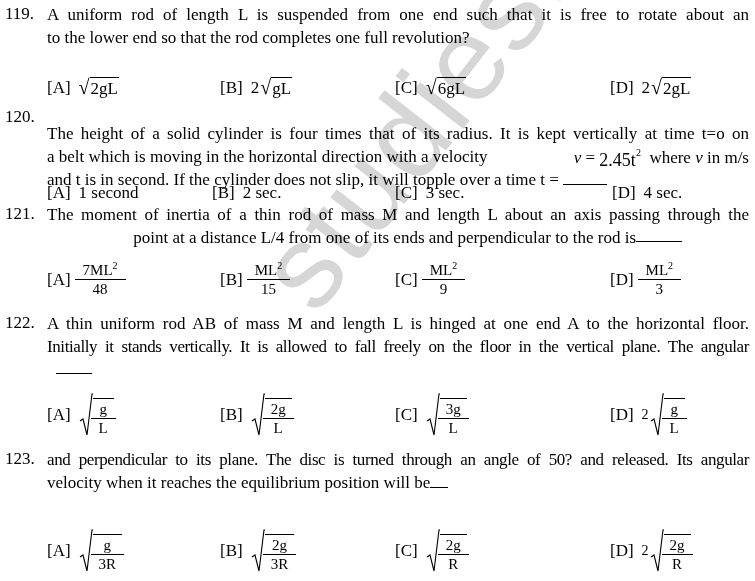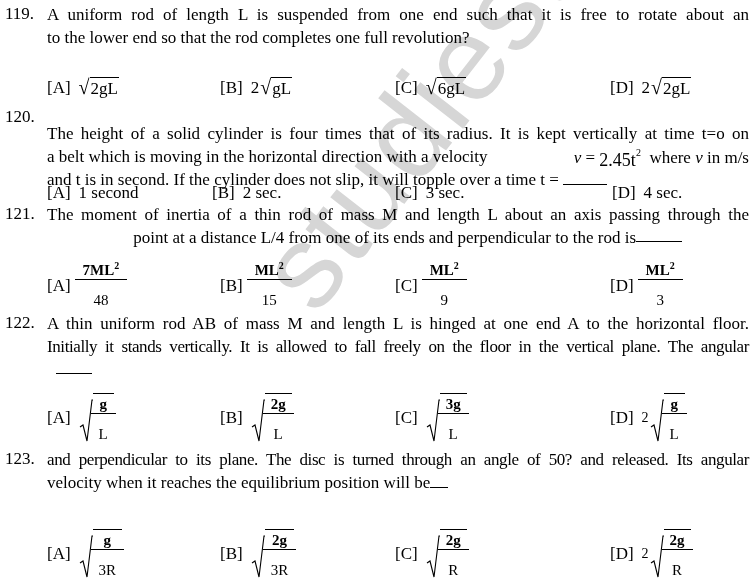--- a/index.html
+++ b/index.html
@@ -26,22 +26,22 @@
   .qtext .line.last { text-align-last: left; }
   .opts { position: absolute; left: 0; width: 755px; }
   .opt { position: absolute; display: flex; align-items: center; white-space: nowrap; }
   .opt .lbl { margin-right: 8px; }
   .blank { display: inline-block; border-bottom: 1px solid #000; height: 14px; vertical-align: baseline; }
   .sqrt { display: inline-flex; align-items: stretch; }
   .sqrt .rad { font-size: 20px; line-height: 1; transform: scaleY(1.05); }
   .sqrt .body { border-top: 1px solid #000; padding: 1px 1px 0 1px; }
   .coef { margin-right: 1px; }
   .frac { display: inline-flex; flex-direction: column; align-items: center; font-size: 15px; line-height: 17px; }
-  .frac .num { padding: 0 4px; font-weight: bold; }
-  .frac .den { border-top: 1px solid #000; padding: 12px 4px 0; width: 100%; text-align: center; }
+  .frac .num { padding: 0 4px; }
+  .frac .den { border-top: 1px solid #000; padding: 1px 4px 0; width: 100%; text-align: center; }
   .bigsqrt { display: inline-flex; align-items: flex-end; }
   .bigsqrt .radsvg { width: 14px; height: 44px; }
   .bigsqrt .inner { border-top: 1px solid #000; padding: 0 2px; }
   sup { font-size: 10px; vertical-align: super; line-height: 0; }
 </style>
 </head>
 <body>
 
 <div class="page">
 

